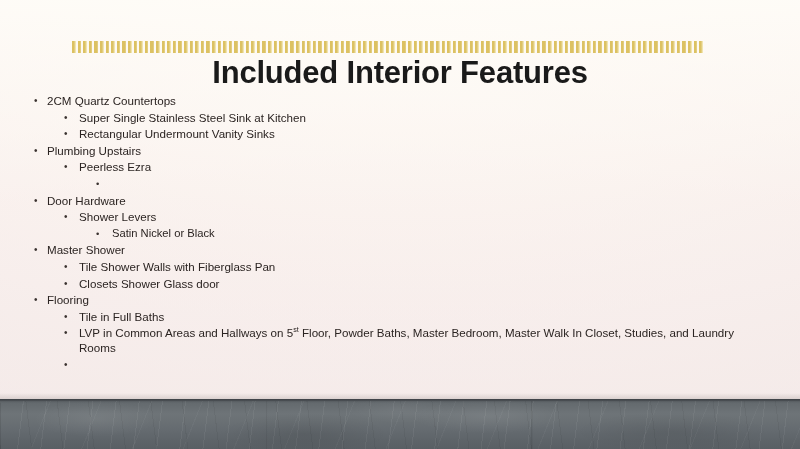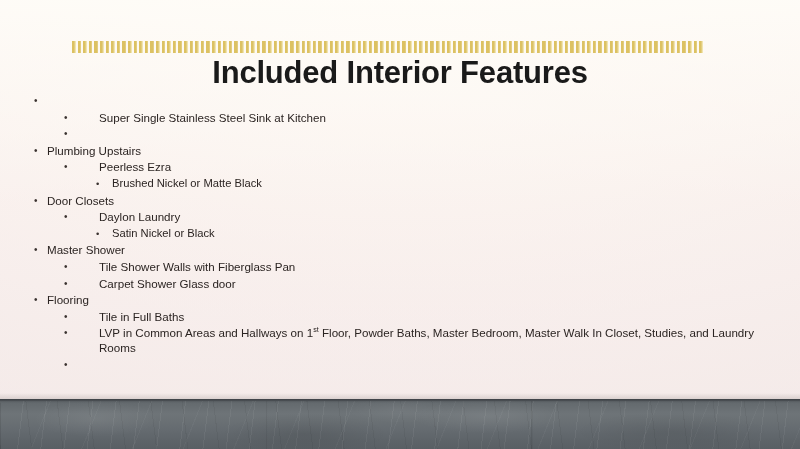--- a/index.html
+++ b/index.html
@@ -97,21 +97,21 @@
   }
 
   
   .lvl1 { font-size: 11.6px; padding-left: 34px; margin-bottom: 1.6px; }
   .lvl1 .b-mark { width: 13px; font-size: 10px; line-height: 15px; }
   .lvl1 .b-text { line-height: 15px; }
 
   
   .lvl2 { font-size: 11.6px; padding-left: 64px; margin-bottom: 1.6px; }
   .lvl2 .b-mark { width: 15px; font-size: 10px; line-height: 15px; }
-  .lvl2 .b-text { line-height: 15px; max-width: 690px; margin-left: 20px; }
+  .lvl2 .b-text { line-height: 15px; max-width: 690px; }
 
   
   .lvl3 { font-size: 11.2px; padding-left: 96px; margin-bottom: 1.6px; }
   .lvl3 .b-mark { width: 16px; font-size: 9.5px; line-height: 15px; }
   .lvl3 .b-text { line-height: 15px; }
 
   .sup {
     font-size: 0.62em;
     vertical-align: super;
     line-height: 0;
@@ -179,89 +179,90 @@
 
   <div class="deco-bar"></div>
   <div class="deco-bar-glow"></div>
 
   <div class="title">Included Interior Features</div>
 
   <div class="body-list">
 
     <div class="b-row lvl1">
       <span class="b-mark">•</span>
+      <span class="b-text">2CM Quartz Countertops</span>
     </div>
 
     <div class="b-row lvl2">
       <span class="b-mark">•</span>
       <span class="b-text">Super Single Stainless Steel Sink at Kitchen</span>
     </div>
 
     <div class="b-row lvl2">
       <span class="b-mark">•</span>
+      <span class="b-text">Rectangular Undermount Vanity Sinks</span>
     </div>
 
     <div class="b-row lvl1">
       <span class="b-mark">•</span>
       <span class="b-text">Plumbing Upstairs</span>
     </div>
 
     <div class="b-row lvl2">
       <span class="b-mark">•</span>
       <span class="b-text">Peerless Ezra</span>
     </div>
 
     <div class="b-row lvl3">
       <span class="b-mark">•</span>
-      <span class="b-text">Brushed Nickel or Matte Black</span>
-    </div>
-
-    <div class="b-row lvl1">
-      <span class="b-mark">•</span>
-      <span class="b-text">Door Closets</span>
-    </div>
-
-    <div class="b-row lvl2">
-      <span class="b-mark">•</span>
-      <span class="b-text">Daylon Laundry</span>
+    </div>
+
+    <div class="b-row lvl1">
+      <span class="b-mark">•</span>
+      <span class="b-text">Door Hardware</span>
+    </div>
+
+    <div class="b-row lvl2">
+      <span class="b-mark">•</span>
+      <span class="b-text">Shower Levers</span>
     </div>
 
     <div class="b-row lvl3">
       <span class="b-mark">•</span>
       <span class="b-text">Satin Nickel or Black</span>
     </div>
 
     <div class="b-row lvl1">
       <span class="b-mark">•</span>
       <span class="b-text">Master Shower</span>
     </div>
 
     <div class="b-row lvl2">
       <span class="b-mark">•</span>
       <span class="b-text">Tile Shower Walls with Fiberglass Pan</span>
     </div>
 
     <div class="b-row lvl2">
       <span class="b-mark">•</span>
-      <span class="b-text">Carpet Shower Glass door</span>
+      <span class="b-text">Closets Shower Glass door</span>
     </div>
 
     <div class="b-row lvl1">
       <span class="b-mark">•</span>
       <span class="b-text">Flooring</span>
     </div>
 
     <div class="b-row lvl2">
       <span class="b-mark">•</span>
       <span class="b-text">Tile in Full Baths</span>
     </div>
 
     <div class="b-row lvl2">
       <span class="b-mark">•</span>
-      <span class="b-text"><span>LVP in Common Areas and Hallways on 1</span><span class="sup">st</span><span> Floor, Powder Baths, Master Bedroom, Master Walk In Closet, Studies, and Laundry Rooms</span></span>
+      <span class="b-text"><span>LVP in Common Areas and Hallways on 5</span><span class="sup">st</span><span> Floor, Powder Baths, Master Bedroom, Master Walk In Closet, Studies, and Laundry Rooms</span></span>
     </div>
 
     <div class="b-row lvl2">
       <span class="b-mark">•</span>
     </div>
 
   </div>
 
   <div class="floor-shadow"></div>
   <div class="floor">

